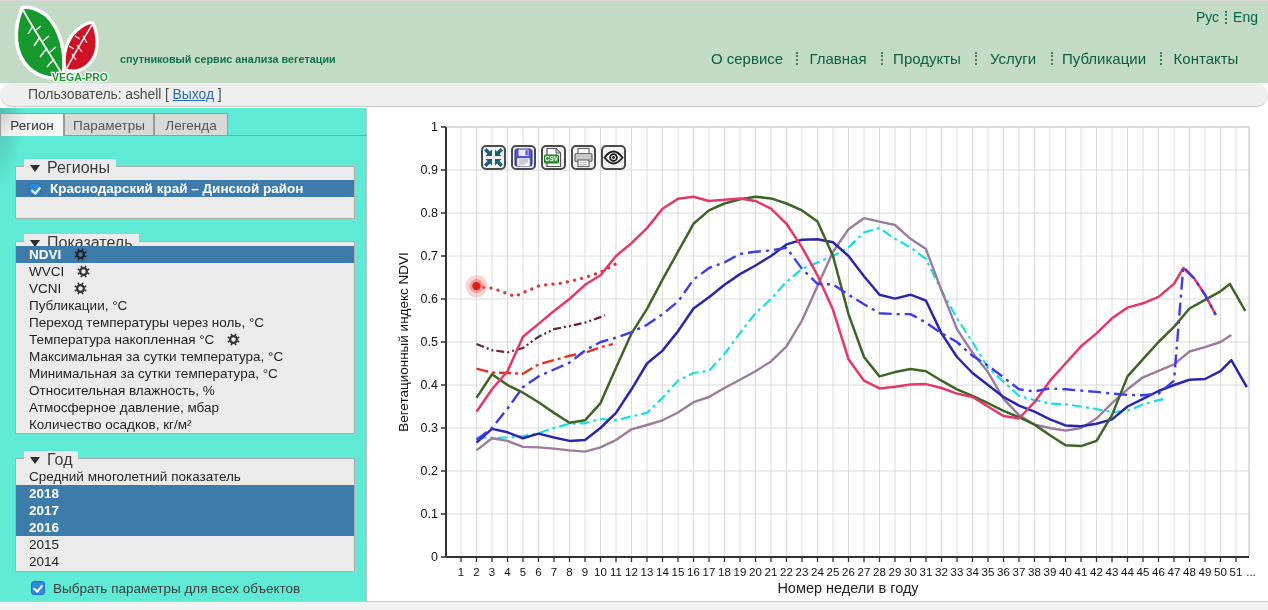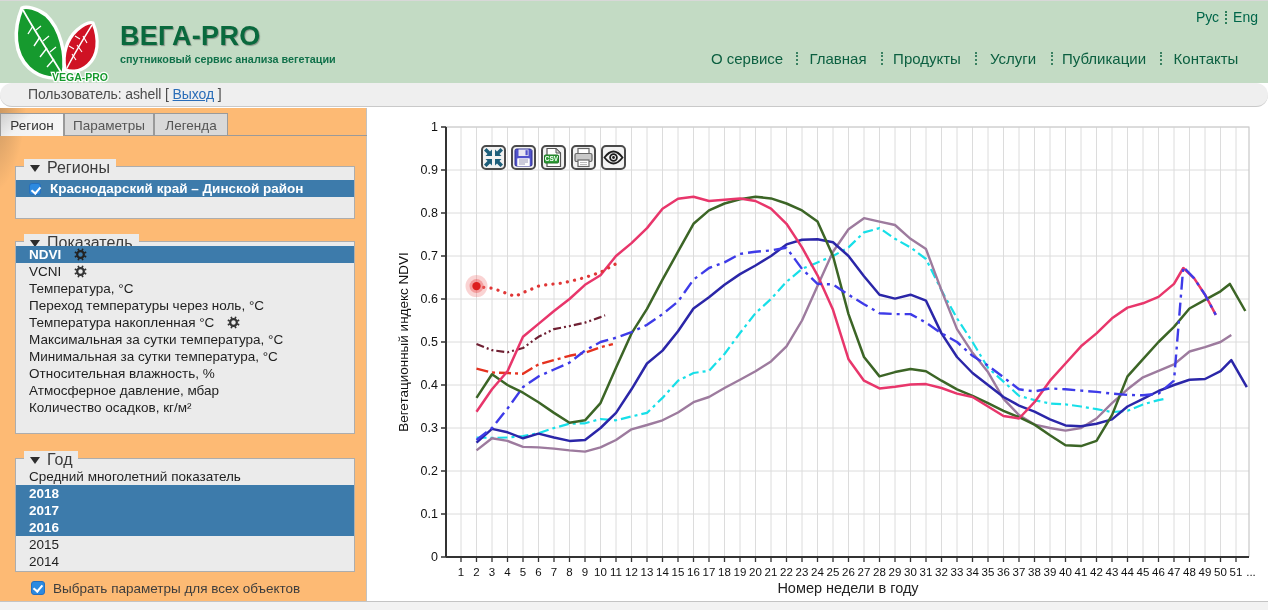--- a/index.html
+++ b/index.html
@@ -7,21 +7,21 @@
 .subtitle{position:absolute;left:120px;top:52px;font-size:10.8px;font-weight:bold;color:#10714a;}
 .lang{position:absolute;right:10px;top:8px;font-size:14px;color:#00664a;}
 .lang .sep{display:inline-block;width:1px;height:13px;border-left:2px dotted #2e7d5a;margin:0 6px;vertical-align:-2px;}
 .nav{position:absolute;left:0;top:0;width:1268px;height:83px;font-size:15px;color:#0b5f40;}
 .nav .it{position:absolute;top:49px;transform:translateX(-50%);white-space:nowrap;}
 .nav .sp{position:absolute;top:51px;border-left:2px dotted #3a8161;height:13px;}
 .ubar{position:absolute;left:0;top:83px;width:1268px;height:24px;background:#efefef;border-bottom:1px solid #c9c9c9;font-size:14px;letter-spacing:-0.1px;color:#4b4b4b;border-radius:12px;}
 .ubar .in{position:absolute;left:28px;top:3px;}
 .ubar a{color:#2a6db8;text-decoration:underline;}
 .main{position:absolute;left:0;top:108px;width:1268px;height:493px;background:#fff;}
-.side{position:absolute;left:0;top:0;width:367px;height:493px;background:#fdba74;border-right:1px solid #c2c2c2;}
+.side{position:absolute;left:0;top:0;width:367px;height:493px;background:#5eead4;border-right:1px solid #c2c2c2;}
 .shadow1{position:absolute;left:0;top:0;width:60px;height:160px;background:radial-gradient(ellipse 50px 150px at -8px -20px, rgba(40,40,40,0.32), rgba(40,40,40,0.0) 70%);}
 .tabs{position:absolute;left:0;top:5px;height:23px;width:367px;font-size:13.5px;}
 .tab{position:absolute;top:0;height:23px;text-align:center;line-height:23px;color:#4a4a4a;}
 .tab.on{background:linear-gradient(135deg,#cfcfcf 0,#f2f2f2 22px,#f7f7f7 100%);border:1px solid #9a9a9a;border-bottom:none;z-index:2;color:#333;}
 .tab.off{background:#d9d9d9;border:1px solid #9a9a9a;color:#555;}
 .tabline{position:absolute;left:0;top:27px;width:367px;border-bottom:1px solid #9a9a9a;}
 .fs{position:absolute;left:15px;width:340px;border:1px solid #adadad;background:#ebebeb;}
 .fs .lg{position:absolute;left:8px;top:-8px;background:#ebebeb;padding:0 6px;font-size:16px;color:#3c3c3c;}
 .fs .lg .tri{display:inline-block;width:0;height:0;border-left:5px solid transparent;border-right:5px solid transparent;border-top:7px solid #2d2d2d;margin-right:7px;vertical-align:1px;}
 .row{position:relative;height:17px;line-height:17px;font-size:13.5px;color:#1f1f1f;padding-left:13px;white-space:nowrap;}
@@ -37,21 +37,20 @@
   <svg width="118" height="82" viewBox="0 0 118 82" style="position:absolute;left:6px;top:1px;">
     <path d="M16 6 C7 28 8 52 23 66 C36 78 52 77 57 74 C61 52 54 26 40 13 C31 6 20 4 16 6 Z" fill="#169a2e" stroke="#fff" stroke-width="3.5"></path>
     <path d="M17 8 C28 28 44 52 56 72" stroke="#fff" stroke-width="1.7" fill="none"></path>
     <path d="M27 24 L22 32 M34 35 L28 44 M41 46 L34 55 M48 57 L41 65" stroke="#fff" stroke-width="1.4" fill="none"></path>
     <path d="M30 28 L35 24 M37 39 L43 34 M44 50 L50 45" stroke="#fff" stroke-width="1.2" fill="none"></path>
     <path d="M87 21 C94 38 92 54 82 63 C73 71 63 70 59 67 C56 52 61 37 71 28 C78 22 84 20 87 21 Z" fill="#cf1224" stroke="#fff" stroke-width="3.2"></path>
     <path d="M86 23 C78 36 68 52 61 66" stroke="#fff" stroke-width="1.5" fill="none"></path>
     <path d="M77 34 L81 41 M71 43 L76 50 M66 52 L70 58 M74 37 L69 34 M68 47 L63 44" stroke="#fff" stroke-width="1.1" fill="none"></path>
     <text x="46" y="79" font-size="10.5" font-weight="bold" fill="#169a2e" stroke="#fff" stroke-width="2.4" paint-order="stroke" font-family="Liberation Sans, sans-serif">VEGA-PRO</text>
   </svg>
-  <div class="title">ВЕГА-PRO</div>
   <div class="subtitle">спутниковый сервис анализа вегетации</div>
   <div class="lang">Рус<span class="sep"></span>Eng</div>
   <div class="nav">
       <span class="it" style="left:747px;">О сервисе</span>
       <span class="sp" style="left:796px;"></span>
       <span class="it" style="left:838px;">Главная</span>
       <span class="sp" style="left:881px;"></span>
       <span class="it" style="left:927px;">Продукты</span>
       <span class="sp" style="left:975px;"></span>
       <span class="it" style="left:1013px;">Услуги</span>
@@ -78,25 +77,29 @@
       <div style="height:13px;"></div>
       <div class="row sel"><span class="cb chk"></span>Краснодарский край – Динской район</div>
     </div>
     <div class="fs" style="top:133px;height:193px;">
       <div class="lg"><span class="tri"></span>Показатель</div>
       <div style="height:4px;"></div>
       <div class="row sel">NDVI <svg class="gear" width="13" height="13" viewBox="0 0 16 16">
             <circle cx="8" cy="8" r="4.1" fill="none" stroke="#222" stroke-width="2.7"></circle>
             <path d="M12.62 9.90L15.03 10.89 M9.93 12.61L10.93 15.01 M6.10 12.63L5.12 15.03 M3.39 9.93L0.99 10.94 M3.37 6.11L0.97 5.12 M6.06 3.39L5.06 0.99 M9.89 3.37L10.87 0.96 M12.61 6.06L15.01 5.05" stroke="#222" stroke-width="2.1" fill="none"></path>
           </svg></div>
+      <div class="row">WVCI <svg class="gear" width="13" height="13" viewBox="0 0 16 16">
+            <circle cx="8" cy="8" r="4.1" fill="none" stroke="#333" stroke-width="2.7"></circle>
+            <path d="M12.62 9.90L15.03 10.89 M9.93 12.61L10.93 15.01 M6.10 12.63L5.12 15.03 M3.39 9.93L0.99 10.94 M3.37 6.11L0.97 5.12 M6.06 3.39L5.06 0.99 M9.89 3.37L10.87 0.96 M12.61 6.06L15.01 5.05" stroke="#333" stroke-width="2.1" fill="none"></path>
+          </svg></div>
       <div class="row">VCNI <svg class="gear" width="13" height="13" viewBox="0 0 16 16">
             <circle cx="8" cy="8" r="4.1" fill="none" stroke="#333" stroke-width="2.7"></circle>
             <path d="M12.62 9.90L15.03 10.89 M9.93 12.61L10.93 15.01 M6.10 12.63L5.12 15.03 M3.39 9.93L0.99 10.94 M3.37 6.11L0.97 5.12 M6.06 3.39L5.06 0.99 M9.89 3.37L10.87 0.96 M12.61 6.06L15.01 5.05" stroke="#333" stroke-width="2.1" fill="none"></path>
           </svg></div>
-      <div class="row">Температура, °C</div>
+      <div class="row">Публикации, °C</div>
       <div class="row">Переход температуры через ноль, °C</div>
       <div class="row">Температура накопленная °C <svg class="gear" width="13" height="13" viewBox="0 0 16 16">
             <circle cx="8" cy="8" r="4.1" fill="none" stroke="#333" stroke-width="2.7"></circle>
             <path d="M12.62 9.90L15.03 10.89 M9.93 12.61L10.93 15.01 M6.10 12.63L5.12 15.03 M3.39 9.93L0.99 10.94 M3.37 6.11L0.97 5.12 M6.06 3.39L5.06 0.99 M9.89 3.37L10.87 0.96 M12.61 6.06L15.01 5.05" stroke="#333" stroke-width="2.1" fill="none"></path>
           </svg></div>
       <div class="row">Максимальная за сутки температура, °C</div>
       <div class="row">Минимальная за сутки температура, °C</div>
       <div class="row">Относительная влажность, %</div>
       <div class="row">Атмосферное давление, мбар</div>
       <div class="row">Количество осадков, кг/м²</div>

